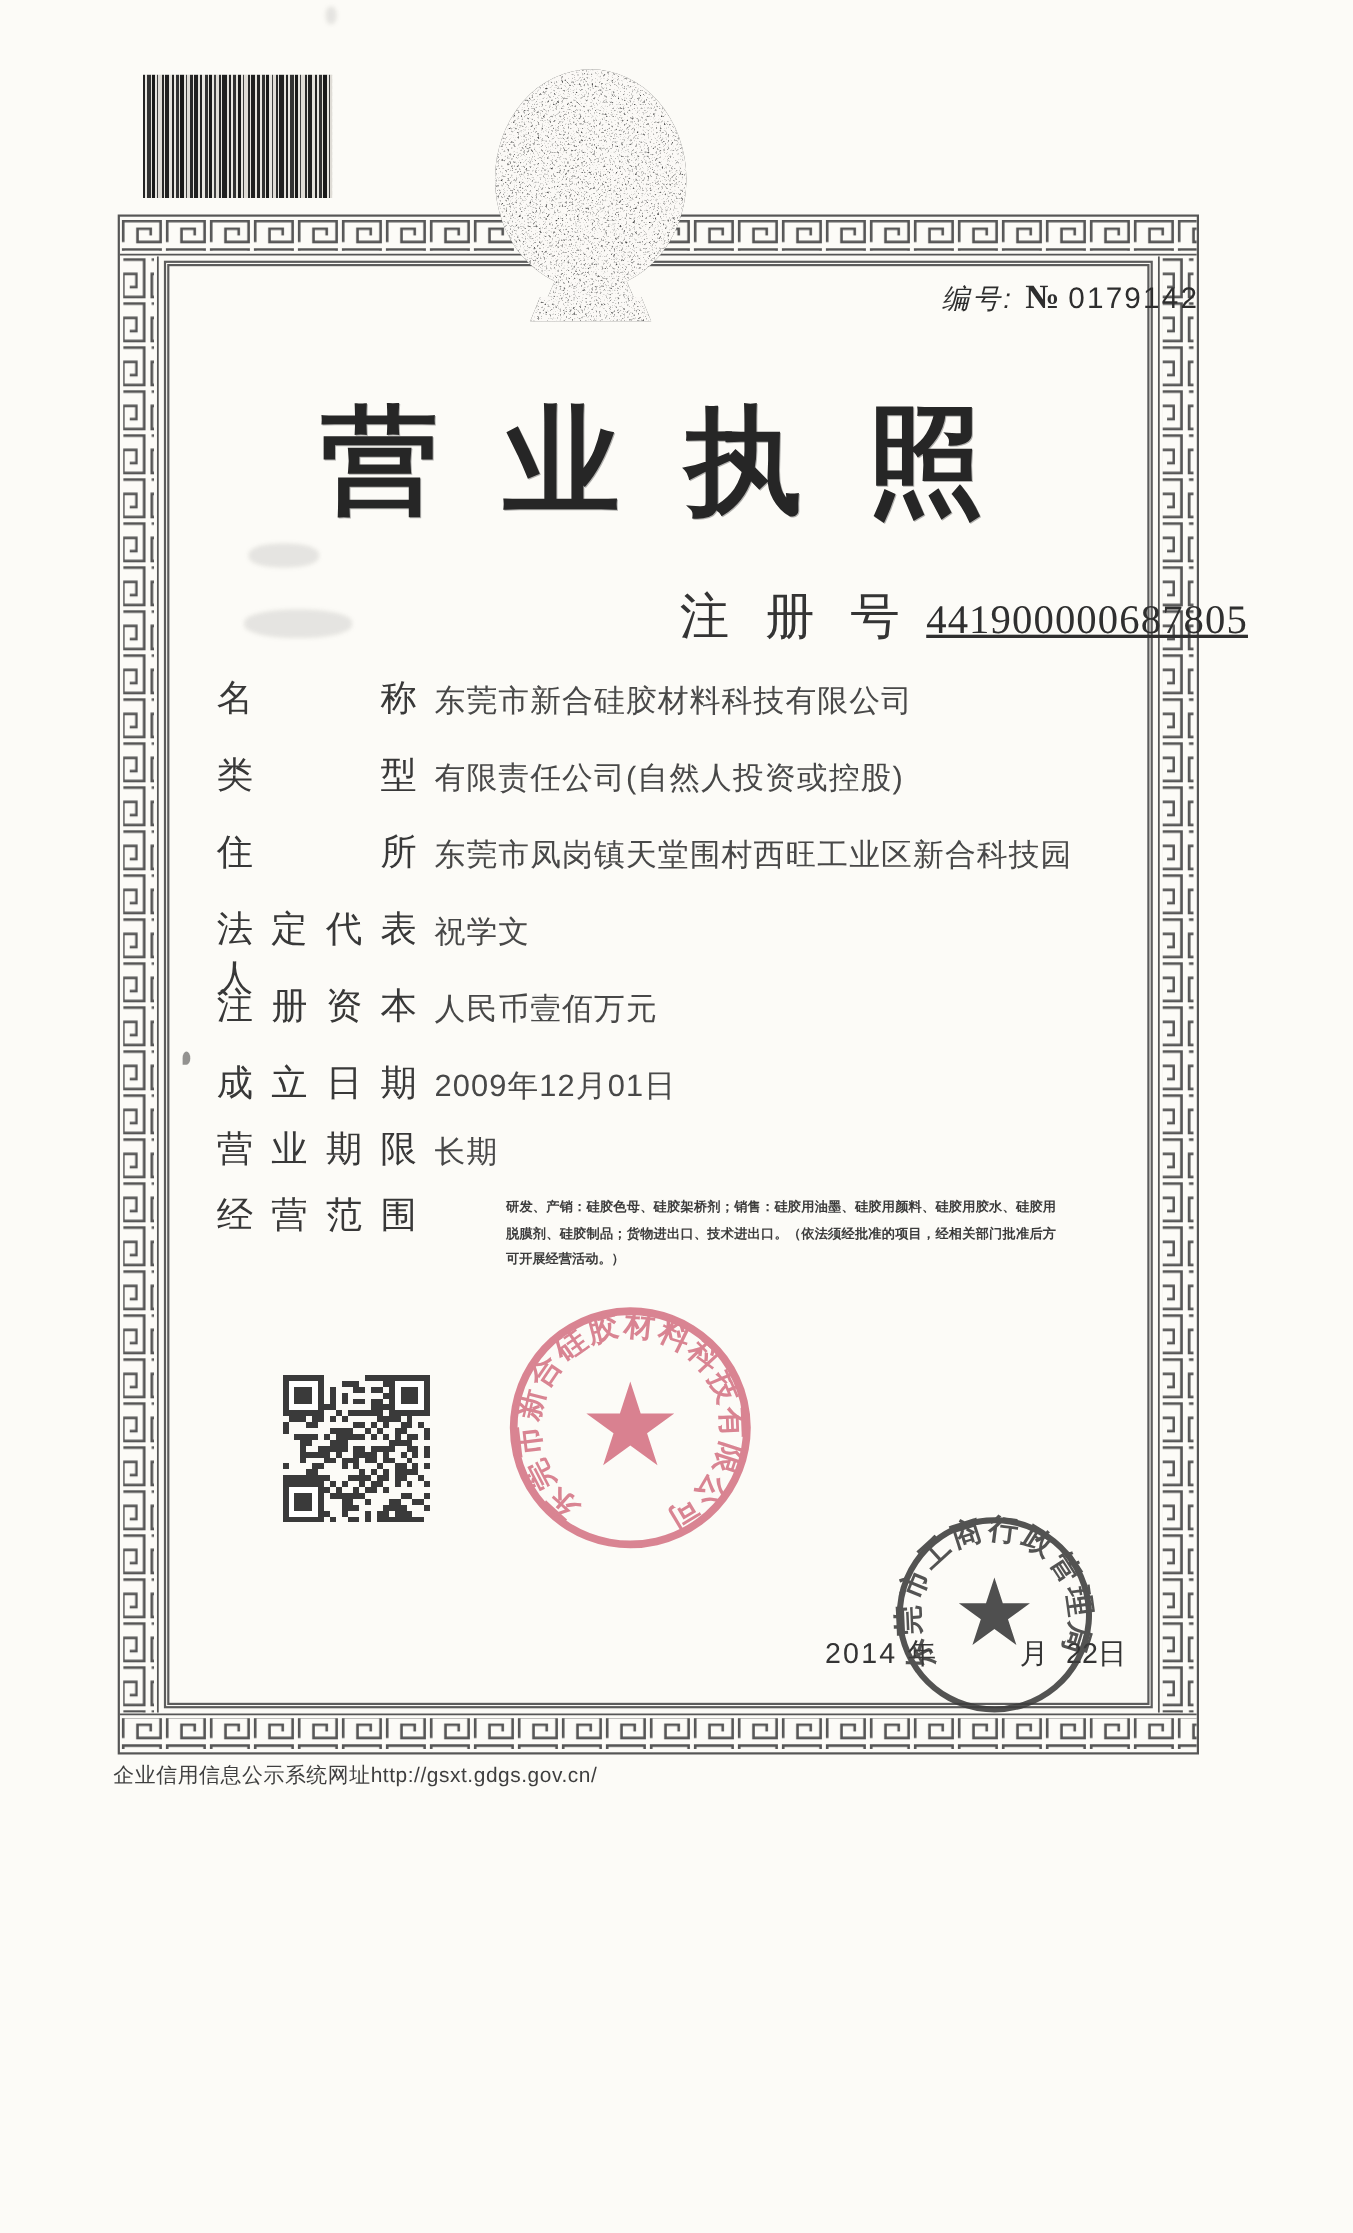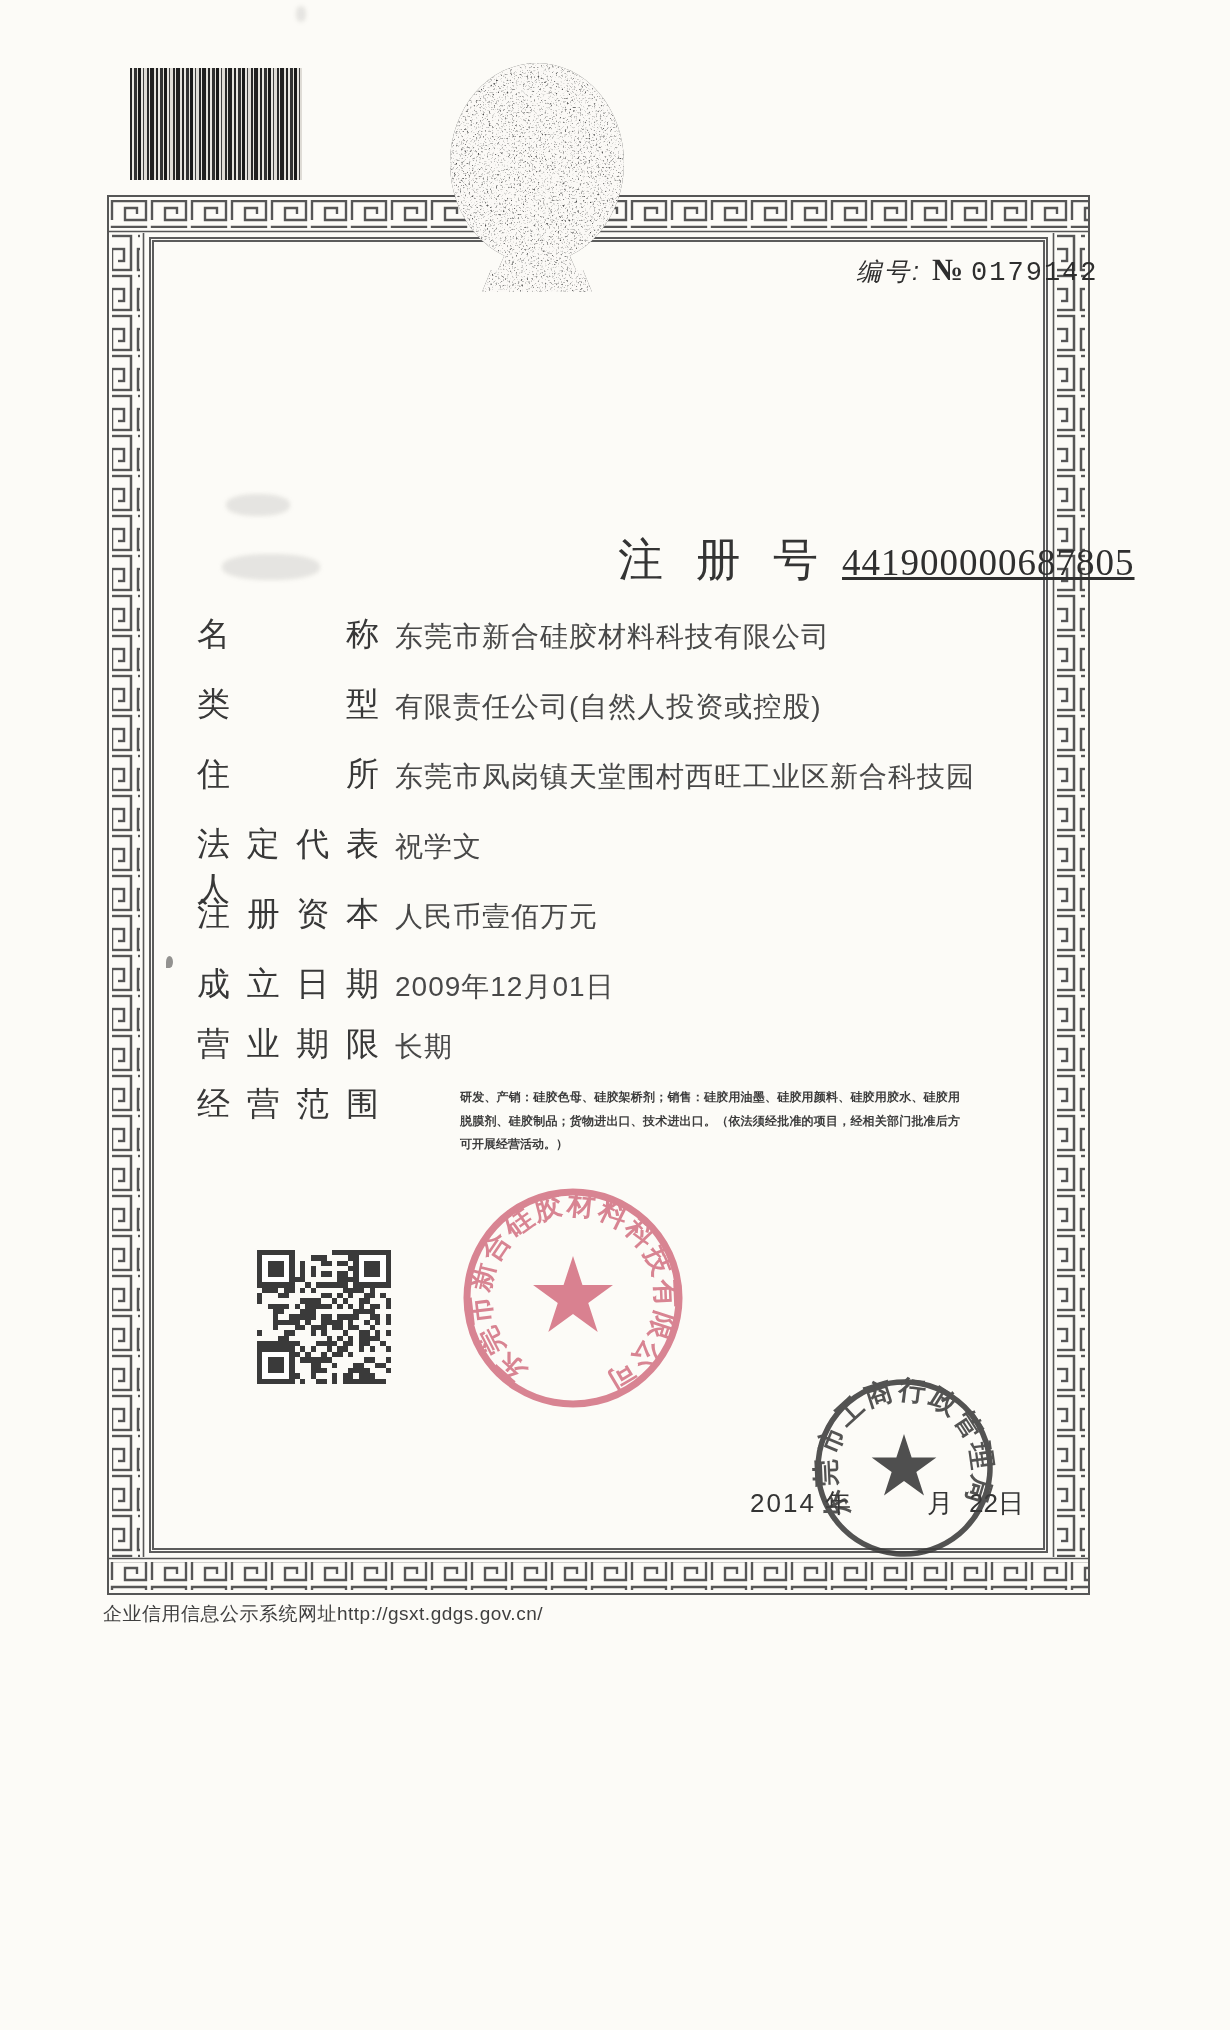--- a/index.html
+++ b/index.html
@@ -37,21 +37,21 @@
   .m-right{right:0;top:36px;}
   .frame-inner{
     position:absolute;left:40px;top:40px;right:40px;bottom:40px;
     border:5px double #5c5c5c;
   }
 
   
   .serial{position:absolute;left:856px;top:252px;z-index:2;white-space:nowrap;color:#2e2e2e;}
   .serial .lbl{font-size:25px;letter-spacing:3px;font-style:italic;}
   .serial .sym{font-family:"Liberation Serif",serif;font-weight:bold;font-size:31px;padding:0 8px 0 10px;}
-  .serial .num{font-family:Liberation Mono, monospace;font-size:27px;letter-spacing:2px;}
+  .serial .num{font-family:Liberation Sans, sans-serif;font-size:27px;letter-spacing:2px;}
 
   .title{
     position:absolute;left:292px;top:348px;width:625px;z-index:2;
     font-size:106px;font-weight:900;color:#262626;white-space:nowrap;
     word-spacing:26px;letter-spacing:2px;text-shadow:1px 1px 0 rgba(40,40,40,.35);
   }
 
   .regline{position:absolute;left:618px;top:530px;z-index:2;white-space:nowrap;color:#343434;}
   .regline .lbl{font-size:45px;letter-spacing:10px;font-weight:500;}
   .regline .num{font-family:"Liberation Serif",serif;font-size:37px;letter-spacing:1px;padding-left:14px;color:#2f2f2f;text-decoration:underline;}
@@ -166,20 +166,21 @@
       <rect x="5" y="0" width="28" height="1324" fill="url(#mv)"></rect>
       <line x1="1.5" y1="0" x2="1.5" y2="1324" stroke="#565656" stroke-width="1.6"></line>
     </svg>
     <div class="frame-inner" data-name="border-inner-double-line"></div>
   </div>
 
   <div class="serial" data-name="serial-number-line">
     <span class="lbl" data-name="serial-label">编号:</span><span class="sym" data-name="numero-symbol">№</span><span class="num" data-name="serial-number">0179142</span>
   </div>
 
+  <div class="title" data-name="certificate-title">营 业 执 照</div>
 
   <div class="regline" data-name="registration-number-line">
     <span class="lbl" data-name="registration-label">注 册 号</span><span class="num" data-name="registration-number">441900000687805</span>
   </div>
 
   <div class="fields" data-name="fields">
       <div class="row" data-name="field-row" style="top: 612px;">
         <div class="flabel" data-name="field-label">名 称</div>
         <div class="fvalue" data-name="field-value">东莞市新合硅胶材料科技有限公司</div>
       </div>

